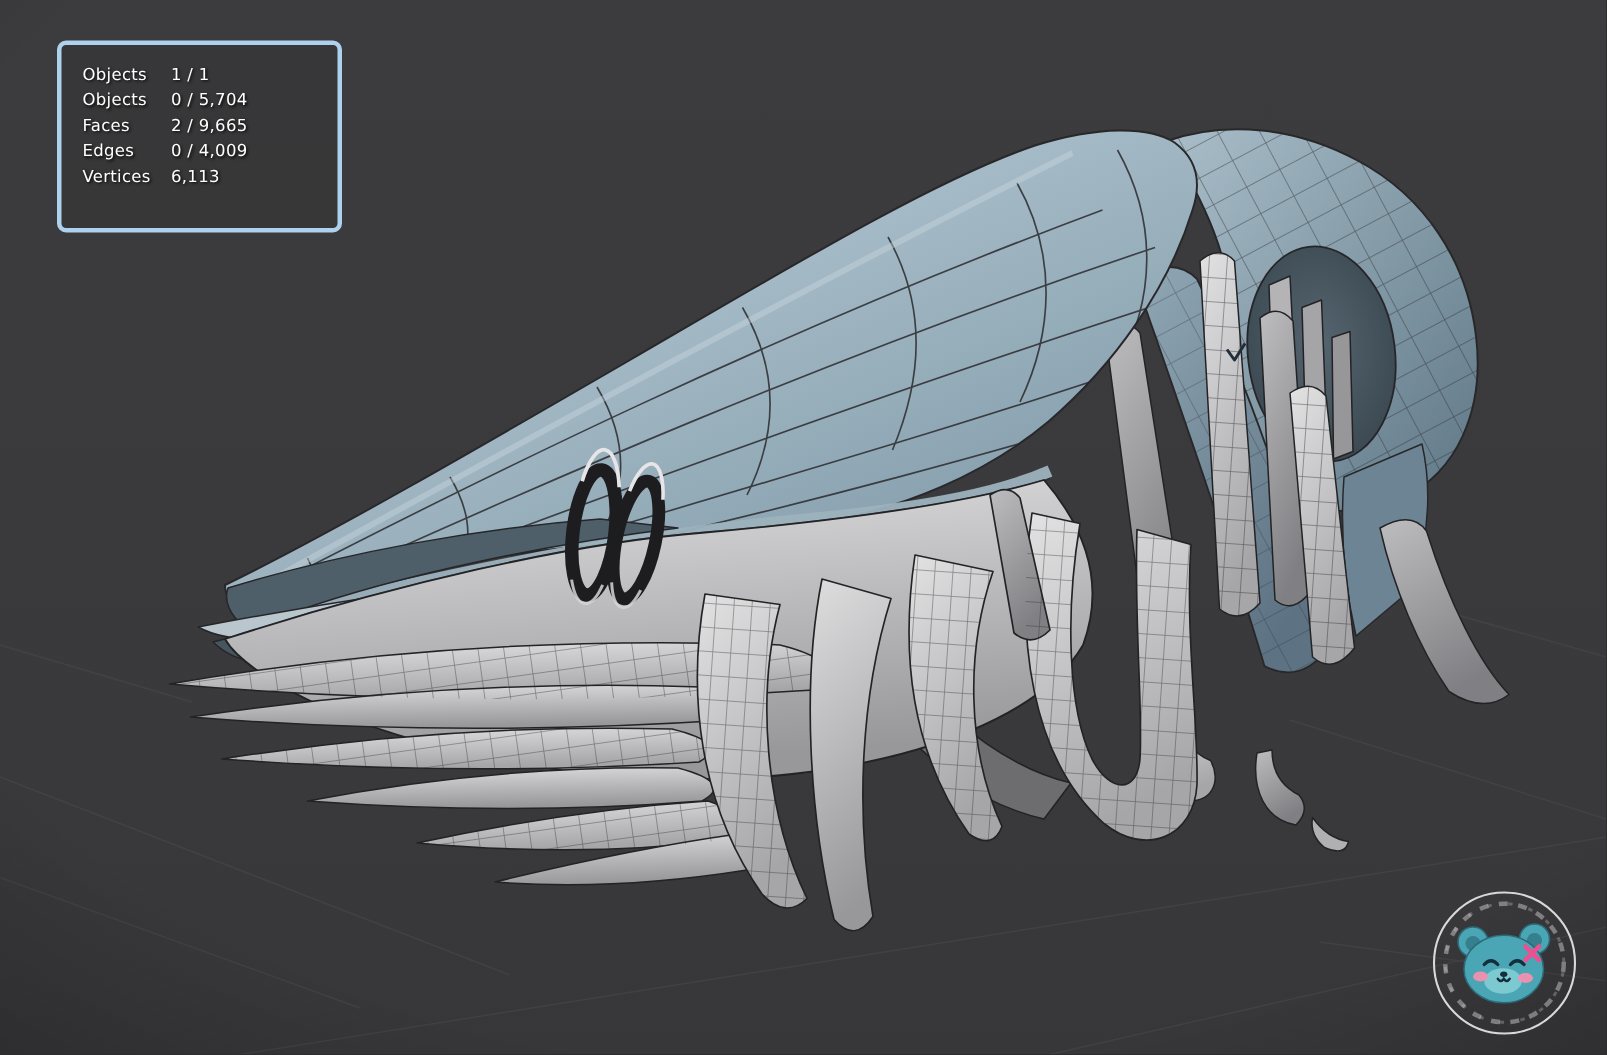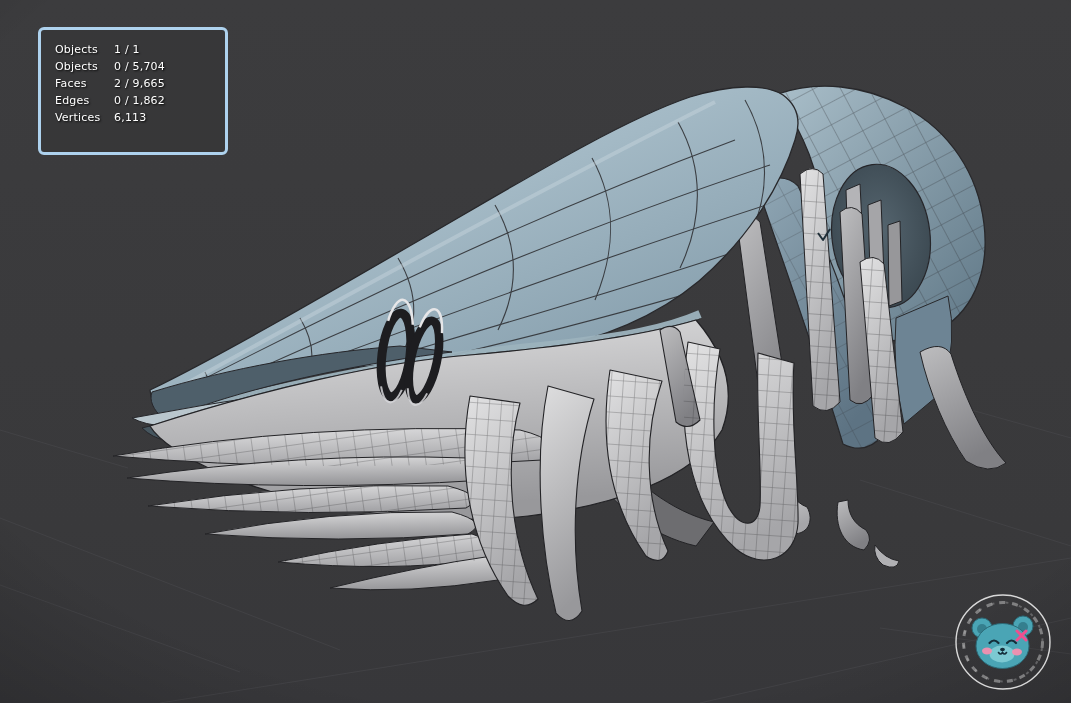--- a/index.html
+++ b/index.html
@@ -205,21 +205,21 @@
     <div class="srow">
       <span class="slabel">Objects</span>
       <span class="sval">0 / 5,704</span>
     </div>
     <div class="srow">
       <span class="slabel">Faces</span>
       <span class="sval">2 / 9,665</span>
     </div>
     <div class="srow">
       <span class="slabel">Edges</span>
-      <span class="sval">0 / 1,862</span>
+      <span class="sval">0 / 4,009</span>
     </div>
     <div class="srow">
       <span class="slabel">Vertices</span>
       <span class="sval">6,113</span>
     </div>
   </div>
 
   <svg class="logo" viewBox="0 0 112 112">
     <circle cx="56" cy="56" r="47" fill="none" stroke-width="1.4" opacity="0.9" stroke="#eaeaea"></circle>
     <circle cx="56" cy="56" r="39.5" fill="none" stroke="#d9d9d9" stroke-width="3" stroke-dasharray="6 7" opacity="0.45"></circle>

